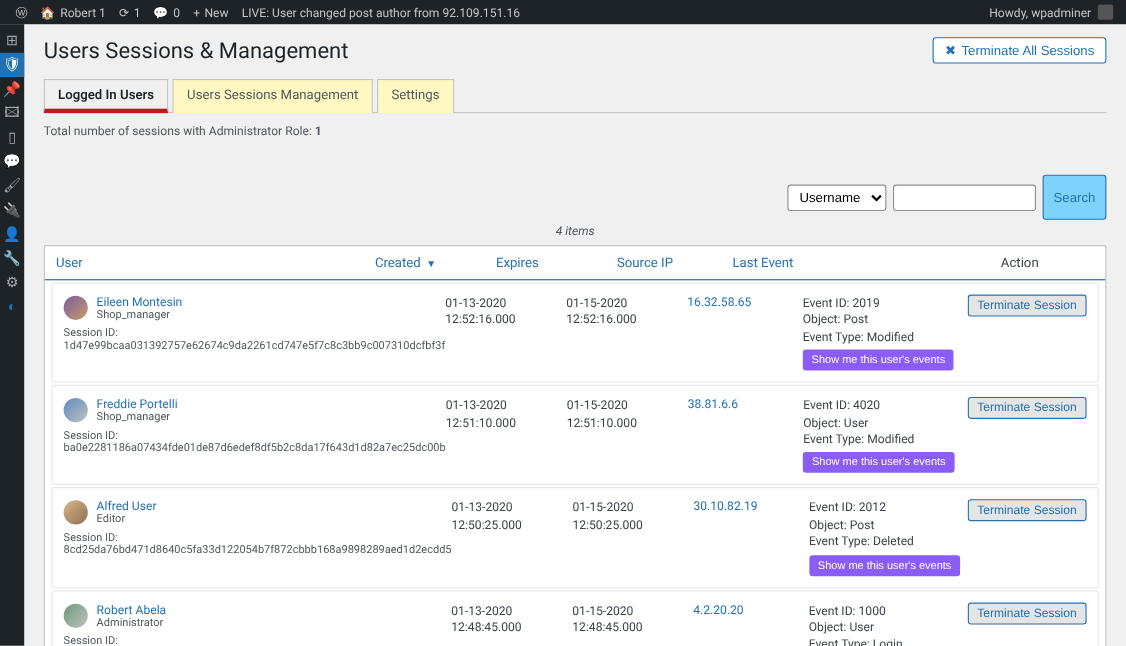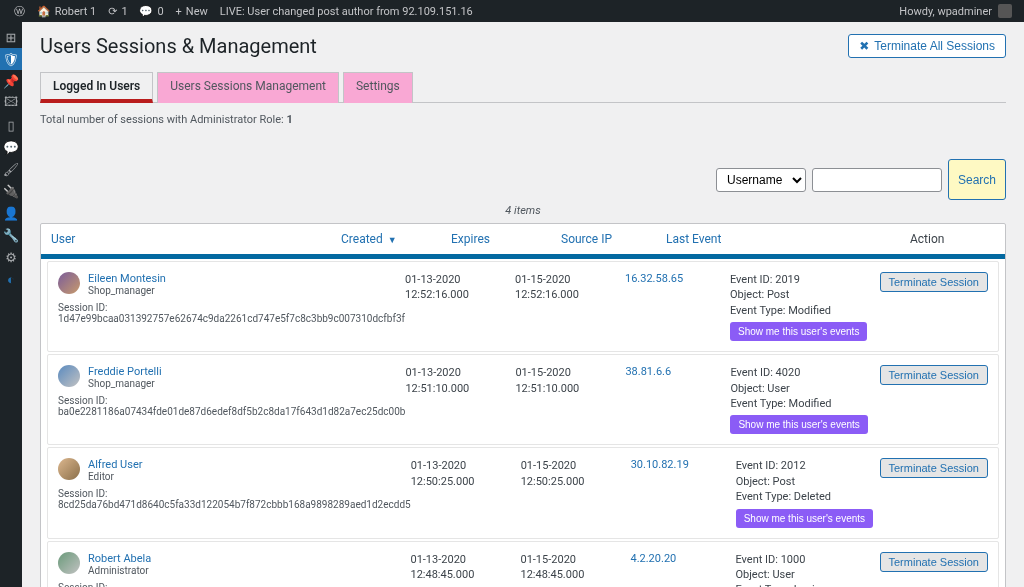--- a/index.html
+++ b/index.html
@@ -21,50 +21,50 @@
     .main { position: absolute; top: 22px; left: 22px; right: 0; bottom: 0; overflow: auto; padding: 12px 18px; }
 
     h1.page-title { font-size: 20px; font-weight: 400; color: #1d2327; margin-bottom: 14px; }
 
     .title-row { display: flex; align-items: flex-start; justify-content: space-between; }
 
     .terminate-all { border: 1px solid #2271b1; background: #fff; color: #2271b1; padding: 4px 10px; font-size: 12px; border-radius: 3px; cursor: pointer; display: flex; align-items: center; gap: 5px; }
 
     
     .tabs { border-bottom: 1px solid #c3c4c7; display: flex; gap: 0; margin-bottom: 10px; }
-    .tab { border: 1px solid #c3c4c7; border-bottom: none; background: #f9a8d4; padding: 6px 12px; font-size: 12px; color: #50575e; margin-right: 4px; margin-bottom: -1px; cursor: pointer; }
+    .tab { border: 1px solid #c3c4c7; border-bottom: none; background: #fef9c3; padding: 6px 12px; font-size: 12px; color: #50575e; margin-right: 4px; margin-bottom: -1px; cursor: pointer; }
     .tab.active { background: #f0f0f1; border-bottom: 4px solid #b91c1c; font-weight: 600; color: #1d2327; }
 
     .totalline { font-size: 11px; color: #50575e; margin-bottom: 12px; }
 
     .search-row { display: flex; justify-content: flex-end; gap: 6px; align-items: center; margin-bottom: 4px; margin-top: 33px; }
     .search-row select { border: 1px solid #8c8f94; border-radius: 3px; padding: 2px 6px; font-size: 12px; background: #fff; height: 24px; }
     .search-row input { border: 1px solid #8c8f94; border-radius: 3px; padding: 2px 6px; font-size: 12px; height: 24px; width: 130px; }
-    .search-row button { border: 1px solid #2271b1; background: #fef9c3; color: #2271b1; padding: 3px 9px; font-size: 12px; border-radius: 3px; cursor: pointer; height: 41px; }
+    .search-row button { border: 1px solid #2271b1; background: #7dd3fc; color: #2271b1; padding: 3px 9px; font-size: 12px; border-radius: 3px; cursor: pointer; height: 41px; }
 
     .items-count { text-align: center; font-size: 11px; color: #50575e; margin-bottom: 6px; font-style: italic; }
 
     
     .wp-table { width: 100%; border: 1px solid #c3c4c7; border-radius: 2px; background: #fff; }
-    .wp-header, .wp-footer { display: flex; padding: 8px 10px; border-bottom: 5px solid #0369a1; font-size: 12px; }
+    .wp-header, .wp-footer { display: flex; padding: 8px 10px; border-bottom: 1px solid #0369a1; font-size: 12px; }
     .col-link { color: #2271b1; cursor: pointer; }
     .col-user { flex: 0 0 290px; }
     .col-created { flex: 0 0 110px; }
     .col-expires { flex: 0 0 110px; }
     .col-ip { flex: 0 0 105px; }
     .col-event { flex: 1; }
     .col-action { flex: 0 0 85px; text-align: left; color: #3c434a; }
 
     .sort-arrow { font-size: 9px; margin-left: 2px; }
 
     .row { display: flex; padding: 10px; border: 0; border-bottom: 1px solid #e5e5e5; font-size: 11px; }
     .row:last-child { border-bottom: none; }
 
     .user-cell { display: flex; flex-direction: column; }
-    .user-top { display: flex; gap: 8px; }
+    .user-top { display: flex; align-items: center; gap: 8px; }
     .avatar { width: 22px; height: 22px; border-radius: 50%; background: linear-gradient(135deg, #7a5c9a, #c89b6c); flex-shrink: 0; }
     .avatar.a2 { background: linear-gradient(135deg, #5a8abf, #c2c2c2); }
     .avatar.a3 { background: linear-gradient(135deg, #dcb78e, #8a6f4a); }
     .avatar.a4 { background: linear-gradient(135deg, #6a9a7a, #c2c2c2); }
     .user-name { color: #2271b1; font-size: 11px; cursor: pointer; }
     .user-role { color: #50575e; font-size: 10px; }
     .session-id { font-size: 10px; color: #50575e; margin-top: 6px; }
 
     .cell-text { color: #3c434a; line-height: 1.4; }
     .ip-link { color: #2271b1; cursor: pointer; }

